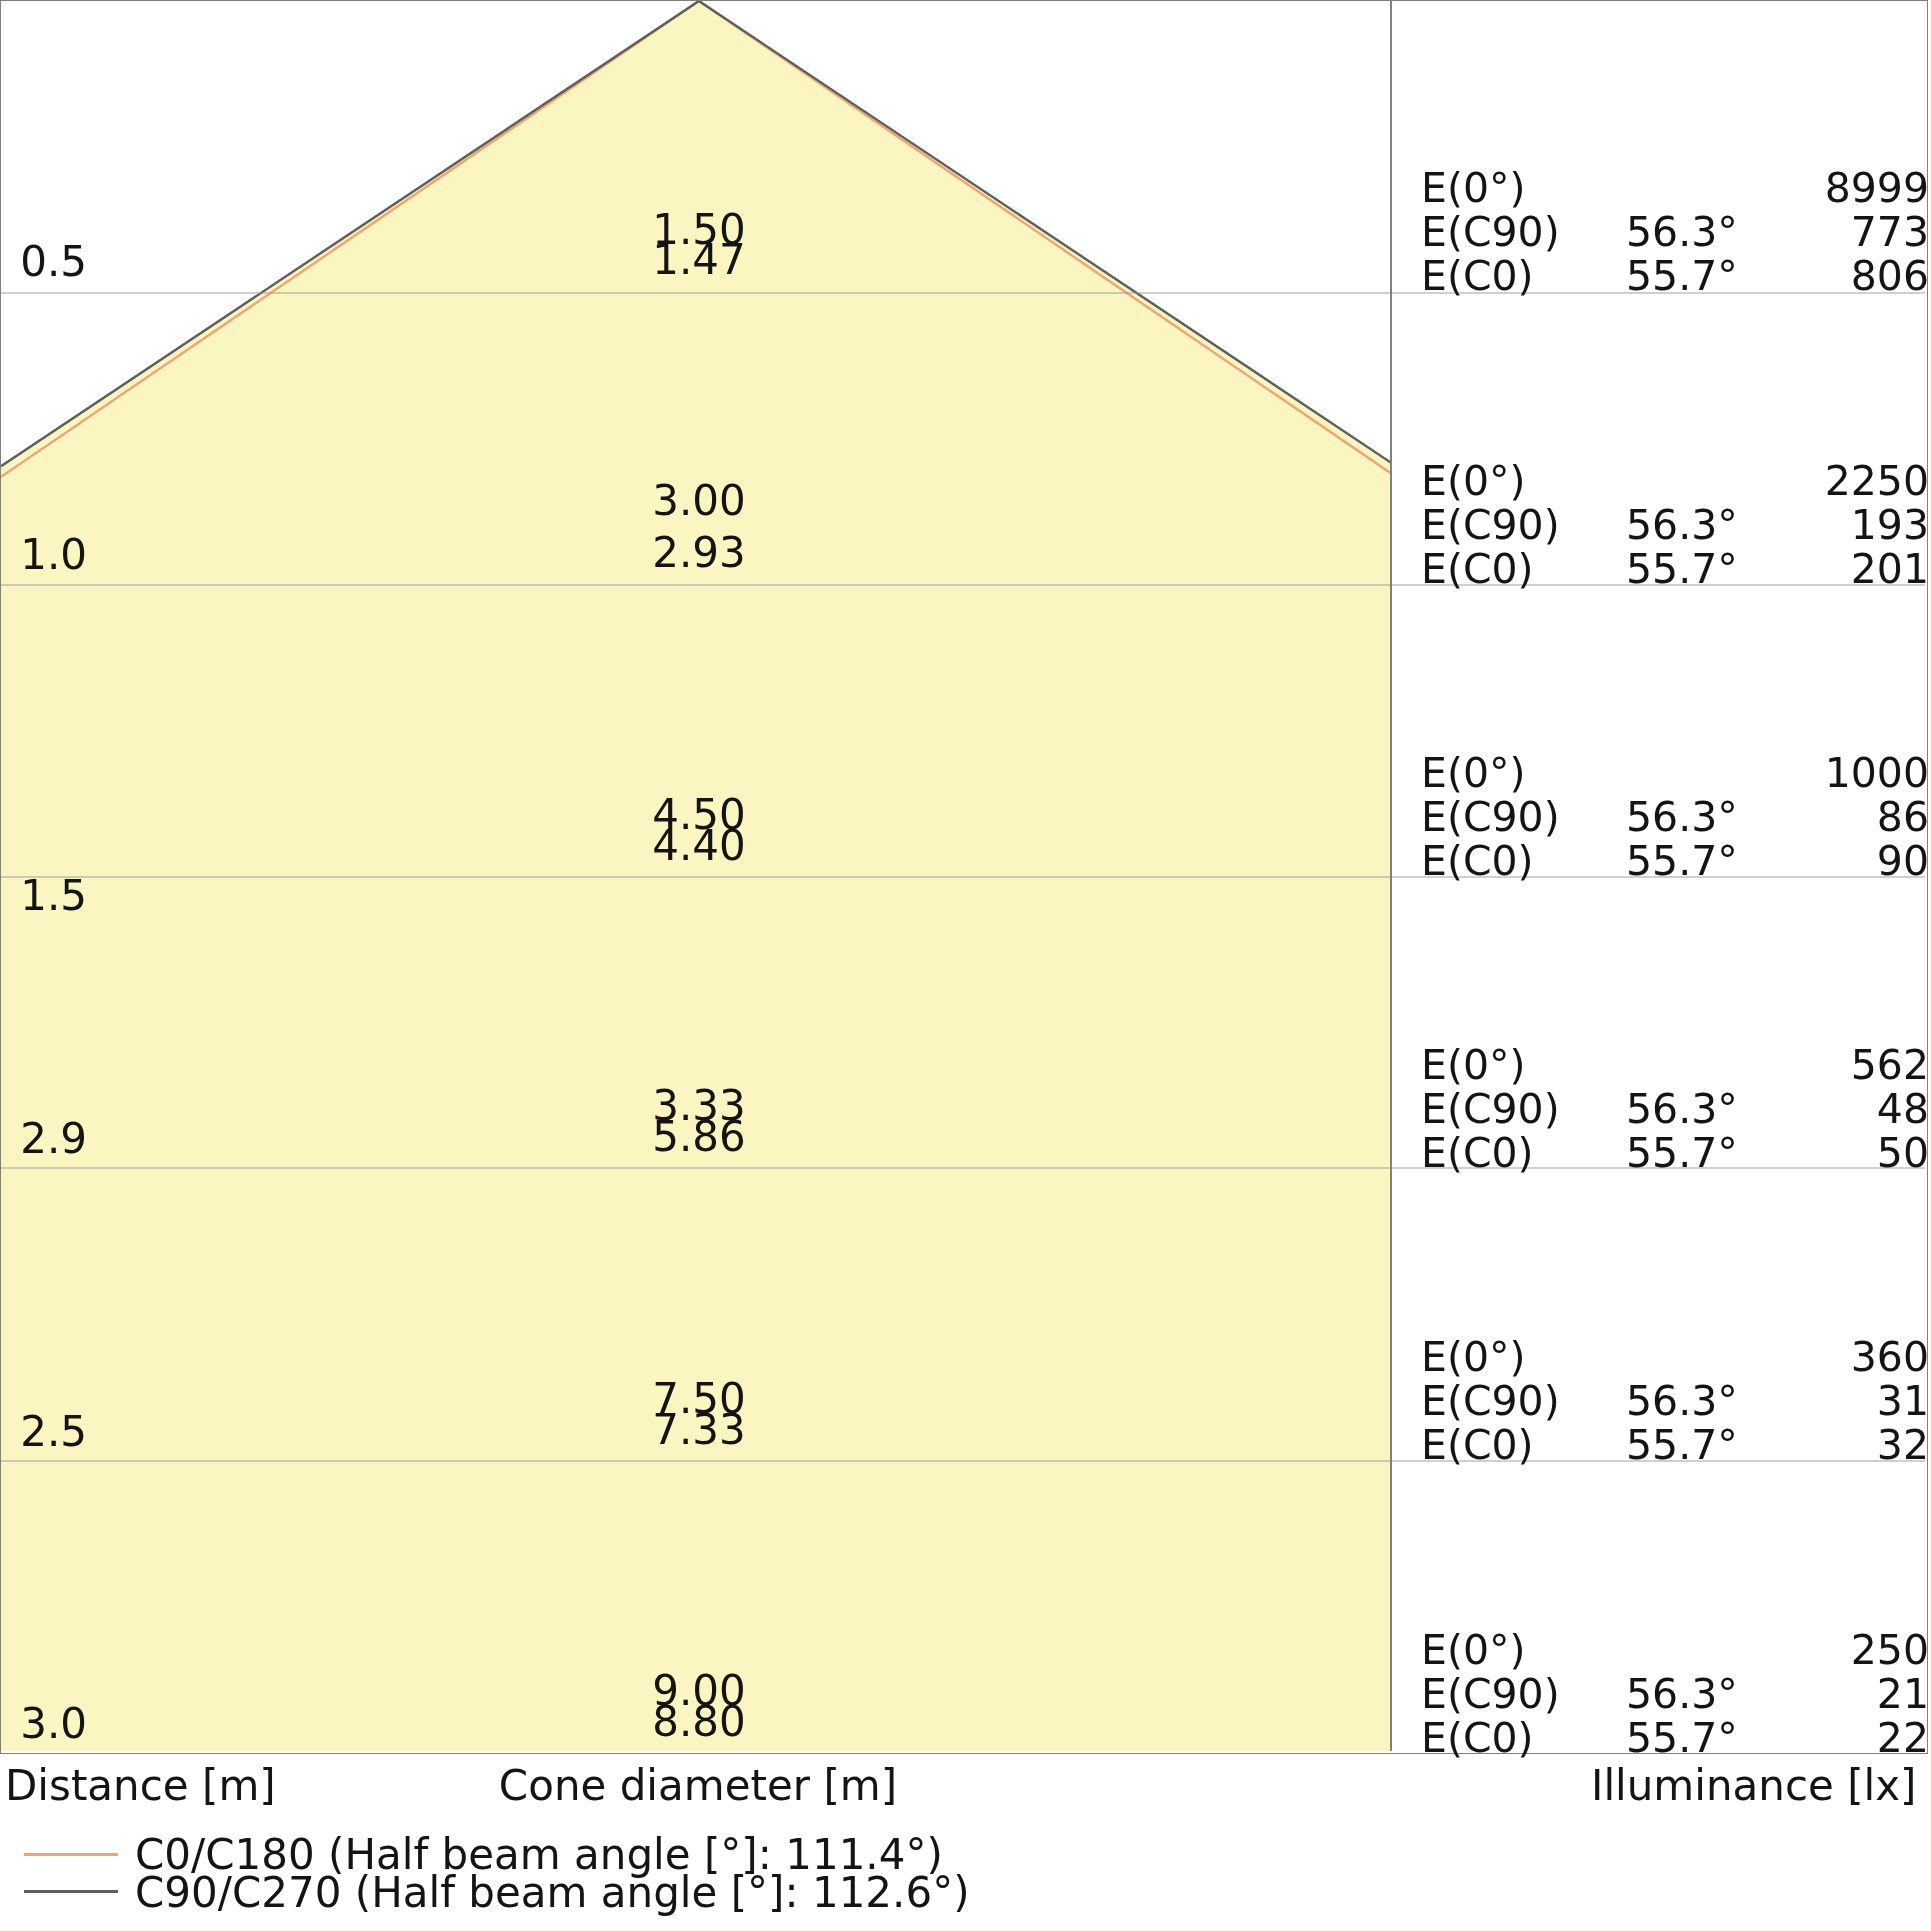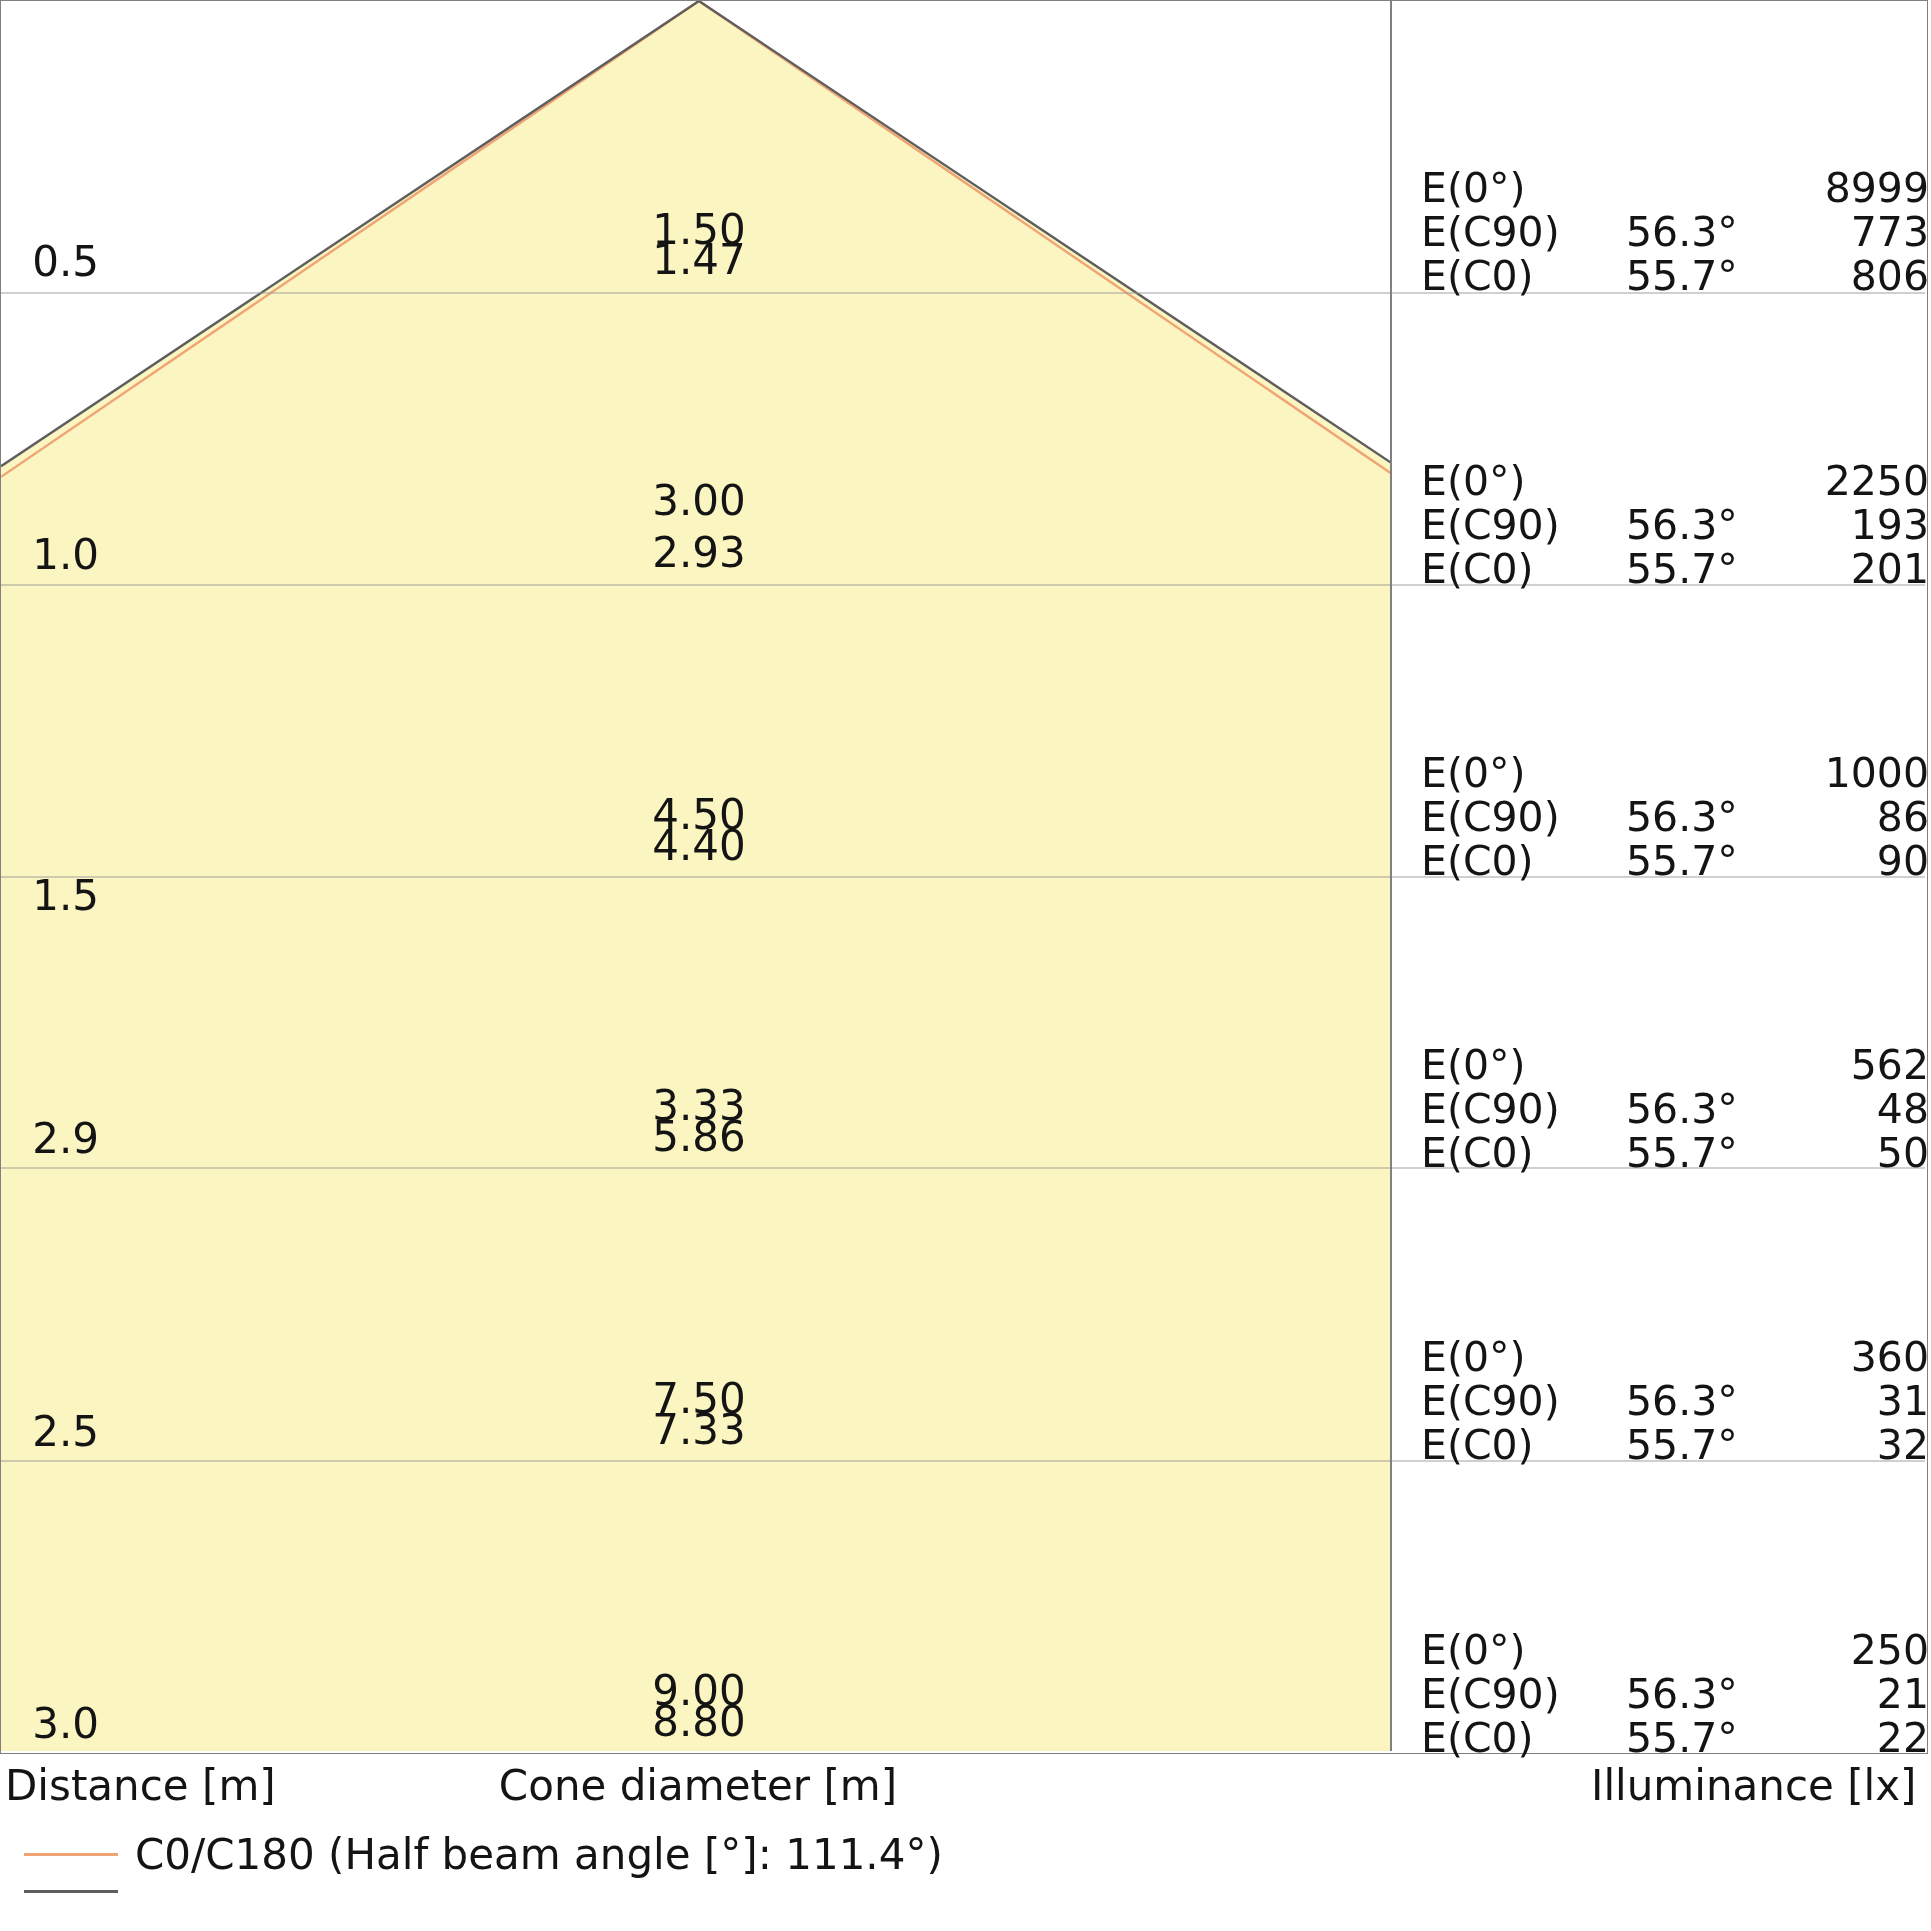--- a/index.html
+++ b/index.html
@@ -8,21 +8,21 @@
     font-family:"DejaVu Sans","Liberation Sans",sans-serif;color:#141414;
     overflow:hidden;
   }
   .chart{
     position:absolute;left:0;top:0;width:1928px;height:1754px;
     box-sizing:border-box;border:1.9px solid #808080;background:#ffffff;
   }
   .cone-svg{position:absolute;left:0;top:0;z-index:1;}
   .grid{position:absolute;left:0;width:1924px;height:1.9px;background:rgba(150,150,150,0.45);z-index:3;}
   .divider{position:absolute;top:0;left:1389px;width:1.9px;height:1750px;background:#808080;z-index:4;}
-  .dist{position:absolute;left:19.3px;font-size:42px;line-height:42px;z-index:5;margin-left:12px;}
+  .dist{position:absolute;left:19.3px;font-size:42px;line-height:42px;z-index:5;}
   .cone-lbl{position:absolute;left:553px;width:290px;text-align:center;font-size:42px;line-height:42px;z-index:5;}
   .erow{position:absolute;left:1410px;width:508px;z-index:5;margin-left:10px;}
   .eline{display:flex;font-size:41px;line-height:44px;}
   .eline .lbl{width:205px;flex:none;text-align:left;}
   .eline .ang{width:104px;flex:none;text-align:right;}
   .eline .val{flex:1;text-align:right;}
   .axis-label{position:absolute;font-size:42px;line-height:42px;z-index:5;}
   .axis-label.center{transform:translateX(-50%);}
   .legend-line{position:absolute;height:2.9px;width:94px;left:24px;z-index:5;}
   .legend-text{position:absolute;left:135px;font-size:42px;line-height:42px;z-index:5;}
@@ -176,15 +176,16 @@
 
   </div>
 
   <div class="axis-label" style="left:5px;top:1765px">Distance [m]</div>
   <div class="axis-label center" style="left:698px;top:1765px">Cone diameter [m]</div>
   <div class="axis-label" style="right:14.5px;top:1765px">Illuminance [lx]</div>
 
   <div class="legend-line" style="top: 1853px; background-color: rgb(240, 164, 115);"></div>
   <div class="legend-text" style="top:1834px">C0/C180 (Half beam angle [°]: 111.4°)</div>
   <div class="legend-line" style="top: 1890px; background-color: rgb(94, 94, 94);"></div>
+  <div class="legend-text" style="top:1872px">C90/C270 (Half beam angle [°]: 112.6°)</div>
 
 </div>
 
 
 </body></html>

